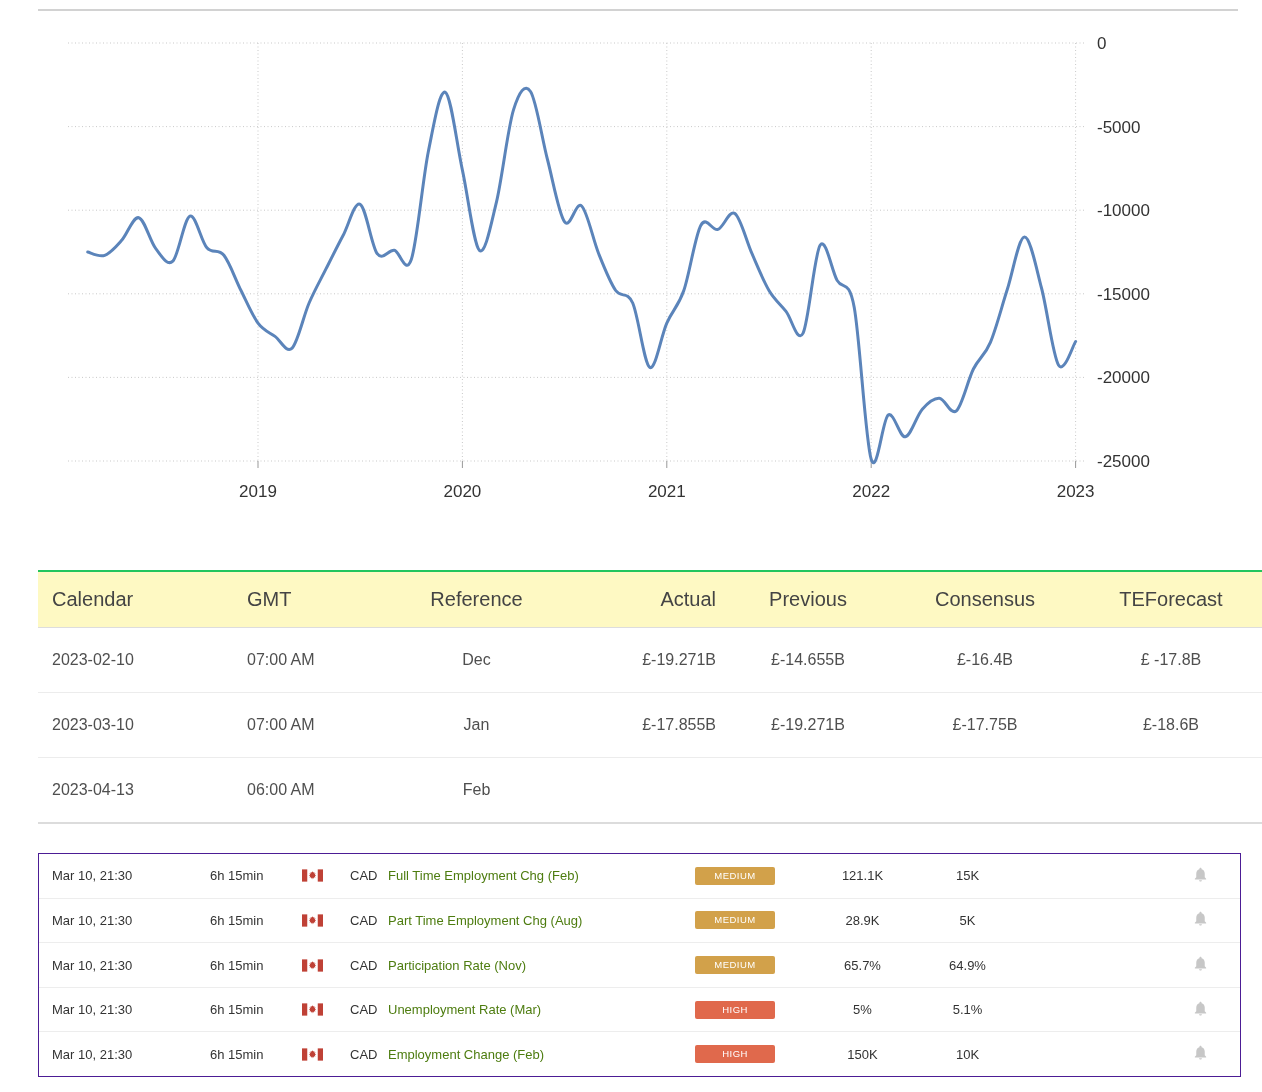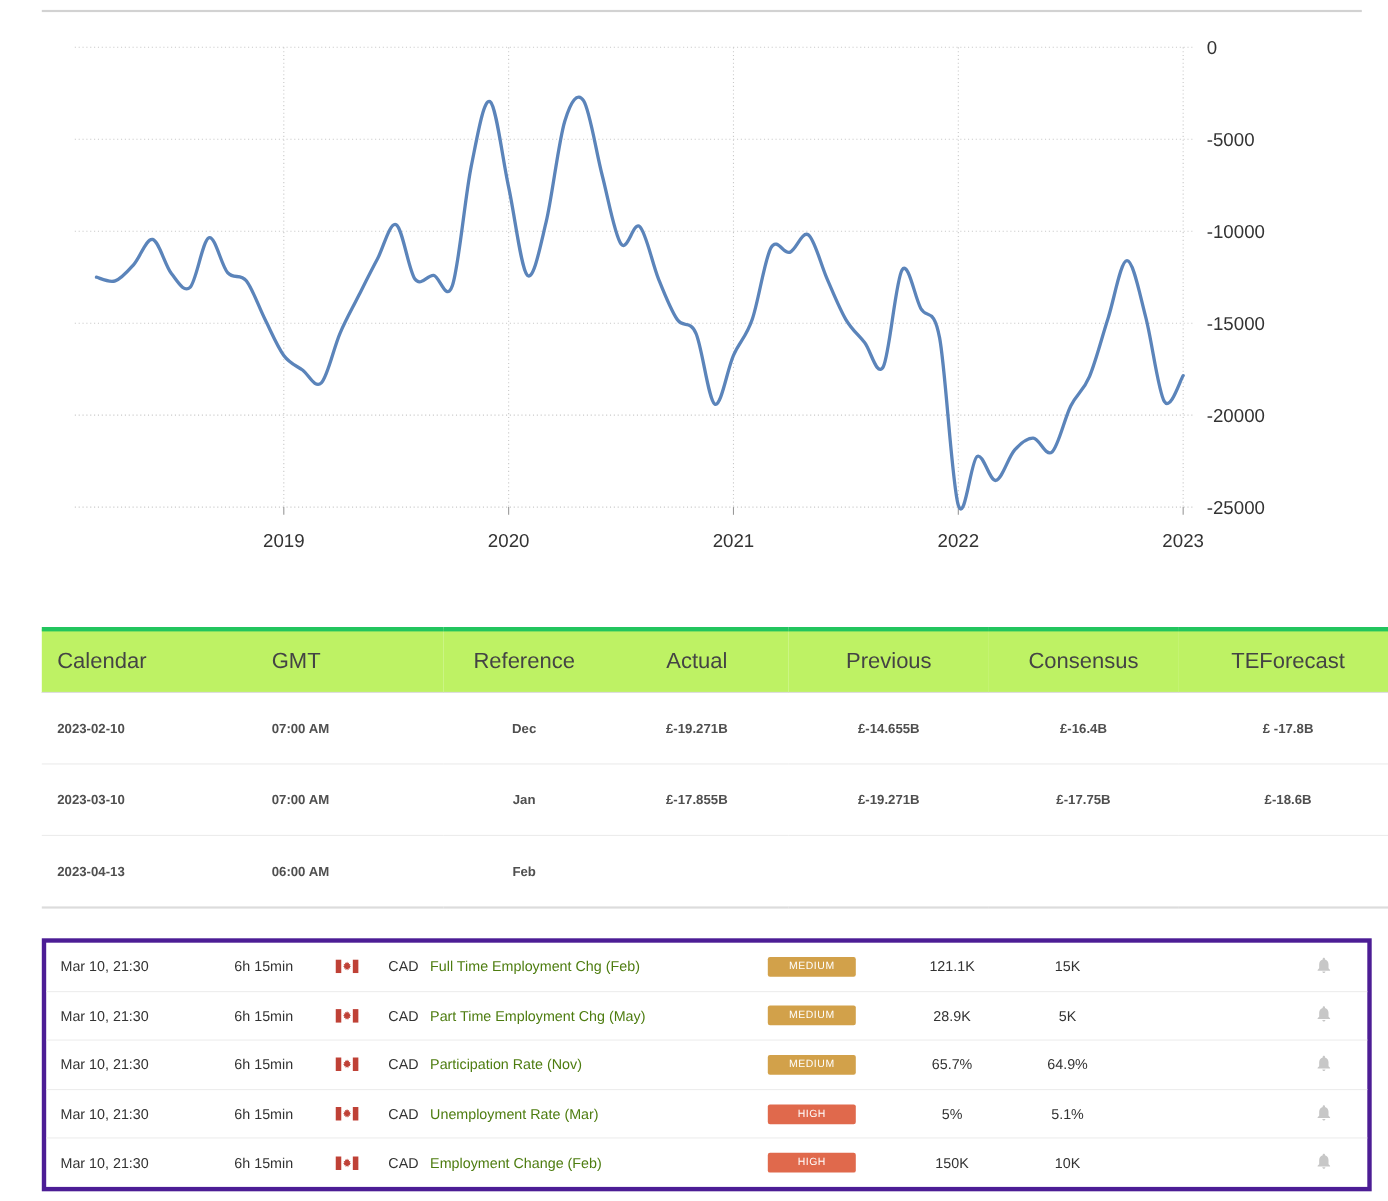--- a/index.html
+++ b/index.html
@@ -5,34 +5,34 @@
   html,body{margin:0;padding:0;background:#fff;}
   .page{position:relative;width:1262px;height:1092px;background:#ffffff;overflow:hidden;
         font-family:"Liberation Sans","DejaVu Sans",sans-serif;}
   .top-divider{position:absolute;left:38px;top:9px;width:1200px;height:2px;background:#d2d2d2;}
   #chart{position:absolute;left:0;top:0;}
   #chart text{font-family:"Liberation Sans","DejaVu Sans",sans-serif;font-size:17px;fill:#333;}
 
   
   table.cal-table{position:absolute;left:38px;top:570px;width:1200px;border-collapse:collapse;
                   table-layout:fixed;border-bottom:2px solid #dcdcdc;}
-  table.cal-table th{background:#bef264;height:53px;font-weight:400;font-size:20px;color:#444;
-                     border-top:4px solid #22c55e;border-bottom:1px solid #dddddd;}
-  table.cal-table td{height:62px;font-size:12px;color:#4f4f4f;border-bottom:1px solid #ececec;font-weight:bold;}
+  table.cal-table th{background:#fef9c3;height:53px;font-weight:400;font-size:20px;color:#444;
+                     border-top:2px solid #22c55e;border-bottom:1px solid #dddddd;}
+  table.cal-table td{height:62px;font-size:16px;color:#4f4f4f;border-bottom:1px solid #ececec;}
   .c0{width:187px;text-align:left;padding-left:14px;}
   .c1{width:155px;text-align:left;padding-left:7px;}
   .c2{width:145px;text-align:center;}
-  .c3{width:165px;text-align:center;}
+  .c3{width:165px;text-align:right;}
   .c4{width:180px;text-align:center;}
   .c5{width:170px;text-align:center;}
   .c6{width:198px;text-align:center;}
 
   
   .events{position:absolute;left:38px;top:853px;width:1201px;height:222px;
-          border:4px solid #4c1d95;display:flex;flex-direction:column;background:#fff;}
+          border:1px solid #4c1d95;display:flex;flex-direction:column;background:#fff;justify-content:flex-end;}
   .ev-row{flex:1;display:flex;align-items:center;padding-left:13px;font-size:13px;color:#333;}
   .ev-row + .ev-row{border-top:1px solid #ededed;}
   .ev-date{width:113px;}
   .ev-count{width:85px;margin-left:45px;}
   .ev-flag{width:45px;display:flex;align-items:center;}
   .ev-flag svg{margin-left:7px;display:block;}
   .ev-cur{width:48px;padding-left:10px;box-sizing:border-box;}
   .ev-name{flex:1;color:#4d7c0f;}
   .ev-badge-cell{width:150px;display:flex;justify-content:center;}
   .badge{display:inline-block;width:80px;height:18px;line-height:18px;border-radius:2px;
@@ -151,21 +151,21 @@
         <span class="ev-count">6h 15min</span>
         <span class="ev-flag">
           <svg viewBox="0 0 24 14" width="21" height="13">
             <rect width="24" height="14" fill="#ffffff"></rect>
             <rect width="6" height="14" fill="#bf4136"></rect>
             <rect x="18" width="6" height="14" fill="#bf4136"></rect>
             <path fill="#bf4136" d="M12 2l.8 1.7 1.4-.7-.4 1.8 1.8-.2-.9 1.5 1.5.8-1.5.8.7 1.5-1.8-.3.1 1.8-1.3-1-.4 1.8-.4-1.8-1.3 1 .1-1.8-1.8.3.7-1.5-1.5-.8 1.5-.8-.9-1.5 1.8.2-.4-1.8 1.4.7z"></path>
           </svg>
         </span>
         <span class="ev-cur">CAD</span>
-        <span class="ev-name">Part Time Employment Chg (May)</span>
+        <span class="ev-name">Part Time Employment Chg (Aug)</span>
         <span class="ev-badge-cell">
           <span class="badge" style="background:#d2a14a">MEDIUM</span>
         </span>
         <span class="ev-actual">28.9K</span>
         <span class="ev-forecast">5K</span>
         <span class="ev-spacer"></span>
         <span class="ev-bell"><svg viewBox="0 0 24 24" width="17" height="17">
             <path fill="#c7c7c7" d="M12 22c1.1 0 2-.9 2-2h-4c0 1.1.9 2 2 2zm6-6v-5c0-3.07-1.64-5.64-4.5-6.32V4c0-.83-.67-1.5-1.5-1.5s-1.5.67-1.5 1.5v.68C7.63 5.36 6 7.92 6 11v5l-2 2v1h16v-1l-2-2z"></path>
           </svg></span>
       </div>

